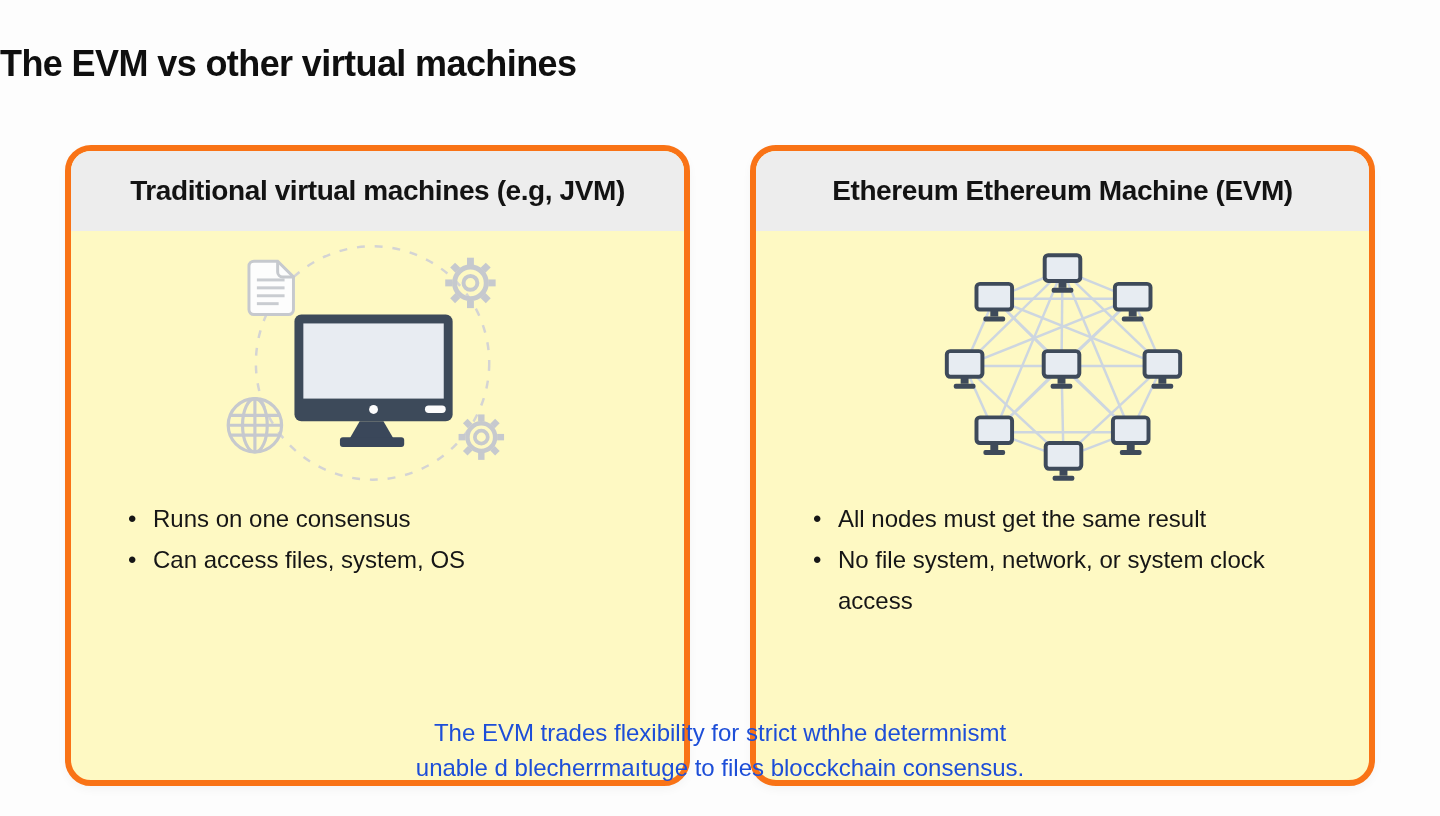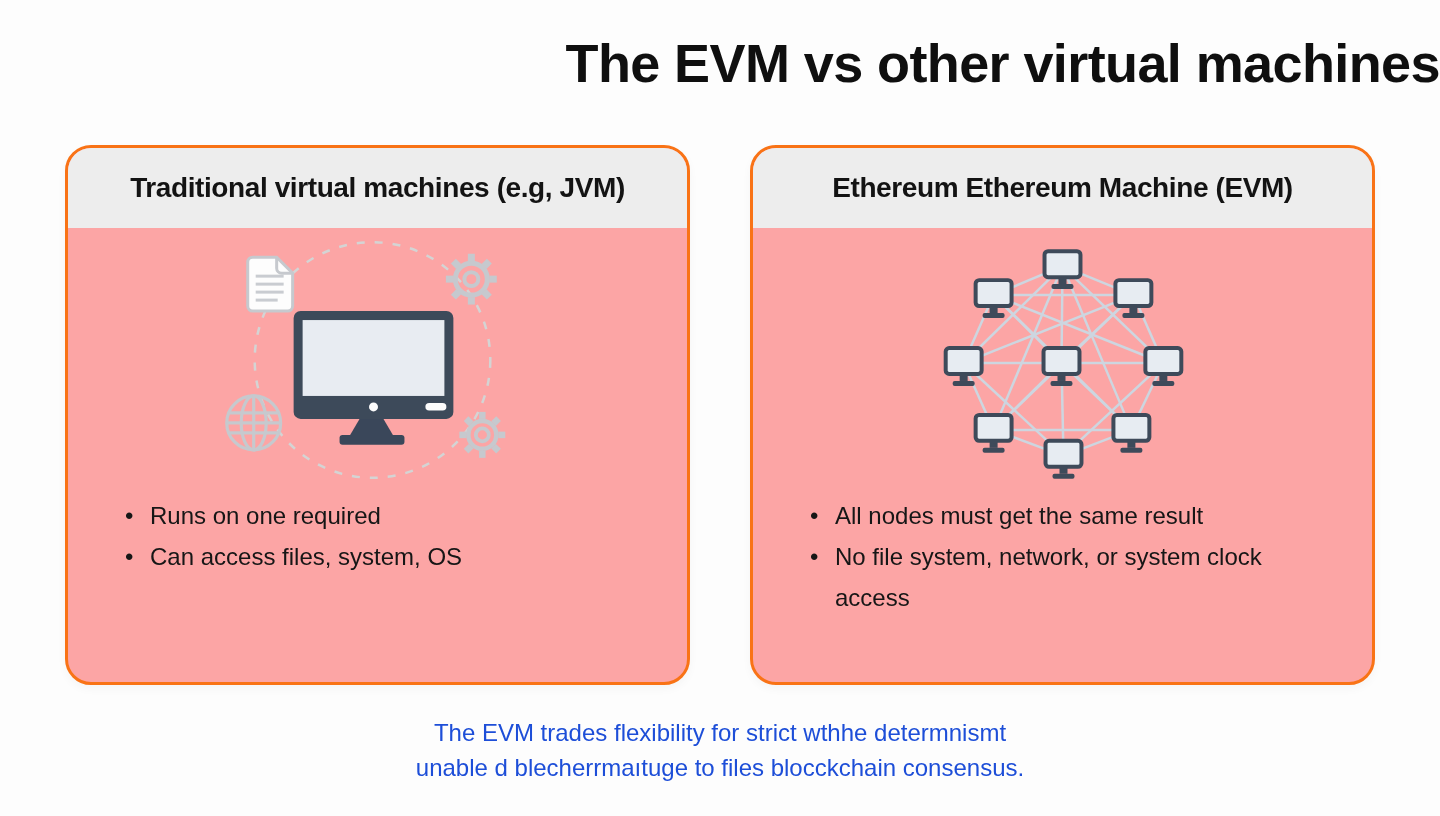--- a/index.html
+++ b/index.html
@@ -3,31 +3,31 @@
 <meta charset="utf-8">
 <style>
   html,body{margin:0;padding:0}
   body{
     width:1440px;height:816px;position:relative;overflow:hidden;
     background:#fdfdfd;
     font-family:"Liberation Sans",sans-serif;
     color:#141414;
   }
   .page-title{
-    position:absolute;top:32px;left:0;width:100%;margin:0;
-    text-align:right;font-size:54px;font-weight:700;color:#0f0f0f;
+    position:absolute;top:43px;left:0;width:100%;margin:0;
+    text-align:left;font-size:36px;font-weight:700;color:#0f0f0f;
     letter-spacing:-0.6px;
   }
   .cards{
     position:absolute;top:145px;left:65px;width:1310px;
     display:flex;gap:60px;
   }
   .card{
-    flex:1;height:540px;box-sizing:border-box;
-    background:#fca5a5;border:3px solid #f97316;border-radius:26px;
+    flex:1;height:641px;box-sizing:border-box;
+    background:#fef9c3;border:6px solid #f97316;border-radius:26px;
     box-shadow:0 4px 10px rgba(0,0,0,0.035);
     overflow:hidden;
   }
   .card-header{
     height:80px;background:#ededed;
     display:flex;align-items:center;justify-content:center;
     font-size:28px;font-weight:700;color:#131313;letter-spacing:-0.4px;
   }
   .illus{
     height:262px;display:flex;justify-content:center;align-items:flex-start;
@@ -116,21 +116,21 @@
           <rect x="235" y="92" width="142" height="76" fill="#e8ecf2"></rect>
           <circle cx="306" cy="179" r="4.5" fill="#fcfcfc"></circle>
           <rect x="358" y="175" width="21" height="7.5" rx="3.75" fill="#fcfcfc"></rect>
           <polygon points="292,191 316,191 326,208 282,208" fill="#3a475a"></polygon>
           <rect x="272" y="207" width="65" height="10" rx="3" fill="#3a475a"></rect>
         </g>
       </svg>
     </div>
 
     <ul class="bullets">
-      <li><span>Runs on one required</span></li>
+      <li><span>Runs on one consensus</span></li>
       <li><span>Can access files, system, OS</span></li>
     </ul>
   </section>
 
   <section class="card">
     <header class="card-header">
       <span>Ethereum Ethereum Machine (EVM)</span>
     </header>
 
     <div class="illus">

